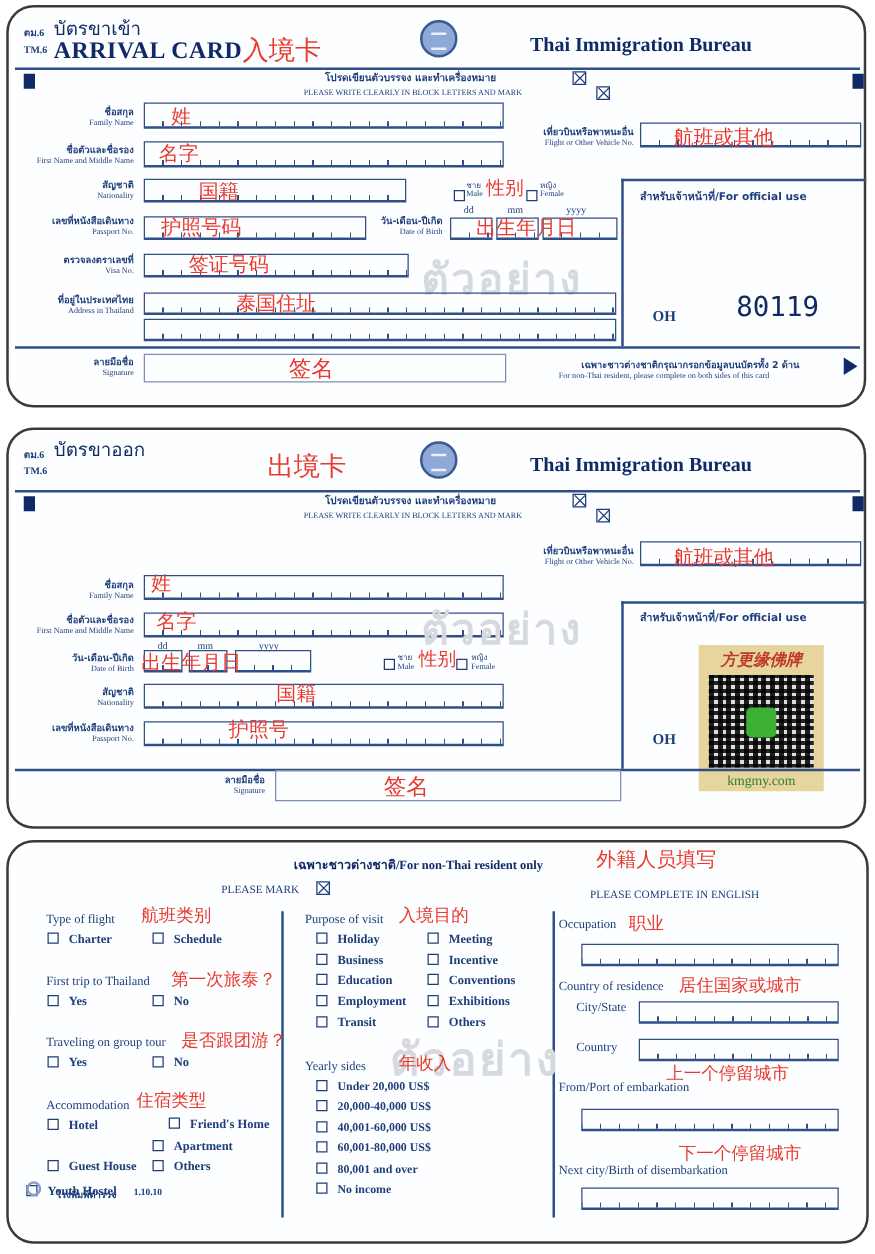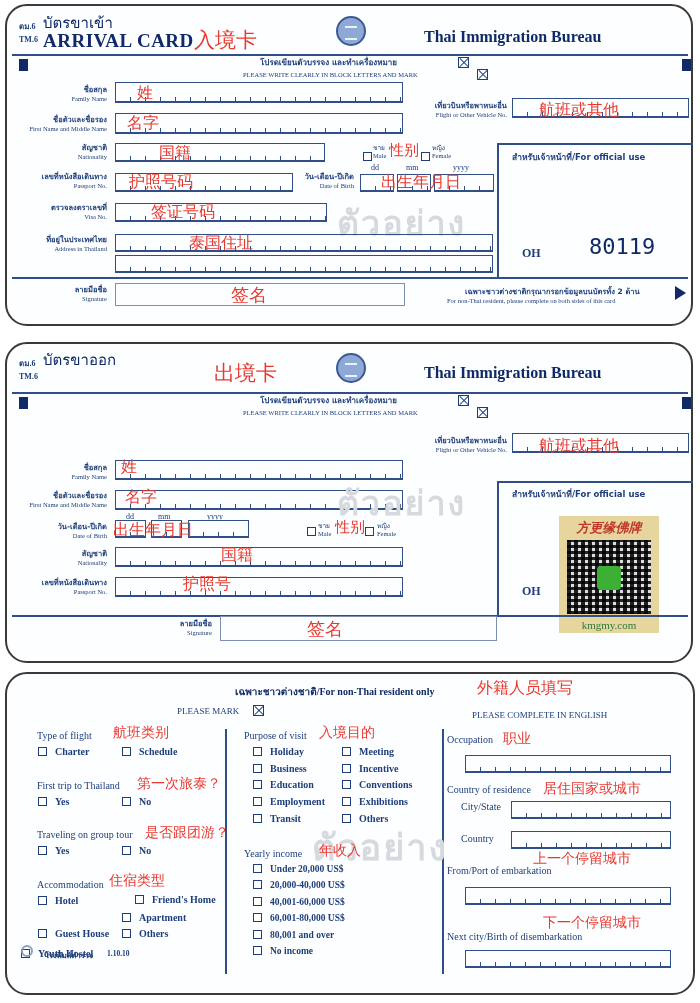--- a/index.html
+++ b/index.html
@@ -310,21 +310,21 @@
   <div class="opt" style="left:335px; top:89px;"><span class="cb"></span><span>Incentive</span></div>
   <div class="opt" style="left:246px; top:105px;"><span class="cb"></span><span>Education</span></div>
   <div class="opt" style="left:335px; top:105px;"><span class="cb"></span><span>Conventions</span></div>
   <div class="opt" style="left:246px; top:122px;"><span class="cb"></span><span>Employment</span></div>
   <div class="opt" style="left:335px; top:122px;"><span class="cb"></span><span>Exhibitions</span></div>
   <div class="opt" style="left:246px; top:139px;"><span class="cb"></span><span>Transit</span></div>
   <div class="opt" style="left:335px; top:139px;"><span class="cb"></span><span>Others</span></div>
 
   <span class="watermark" style="left:305px; top:145px; font-size:36px;">ตัวอย่าง</span>
 
-  <span class="sect" style="left:237px; top:174px;">Yearly income</span>
+  <span class="sect" style="left:237px; top:174px;">Yearly sides</span>
   <span class="abs red" style="left:312px; top:168px; font-size:14px;">年收入</span>
   <div class="opt" style="left:246px; top:190px; font-size:9.5px;"><span class="cb"></span><span>Under 20,000 US$</span></div>
   <div class="opt" style="left:246px; top:206px; font-size:9.5px;"><span class="cb"></span><span>20,000-40,000 US$</span></div>
   <div class="opt" style="left:246px; top:223px; font-size:9.5px;"><span class="cb"></span><span>40,001-60,000 US$</span></div>
   <div class="opt" style="left:246px; top:239px; font-size:9.5px;"><span class="cb"></span><span>60,001-80,000 US$</span></div>
   <div class="opt" style="left:246px; top:256px; font-size:9.5px;"><span class="cb"></span><span>80,001 and over</span></div>
   <div class="opt" style="left:246px; top:272px; font-size:9.5px;"><span class="cb"></span><span>No income</span></div>
 
   <span class="sect" style="left:440px; top:60px;">Occupation</span>
   <span class="abs red" style="left:496px; top:56px; font-size:14px;">职业</span>

